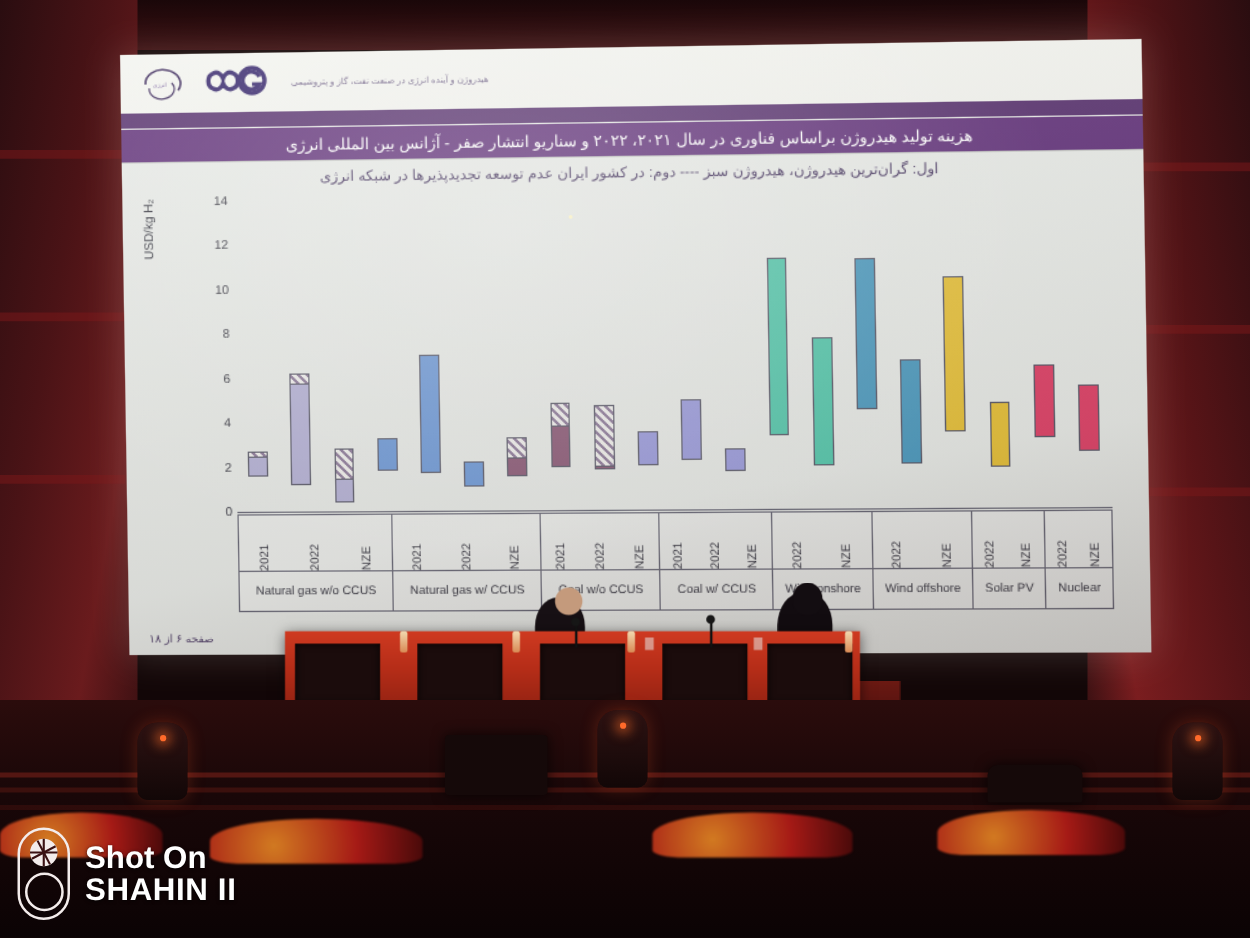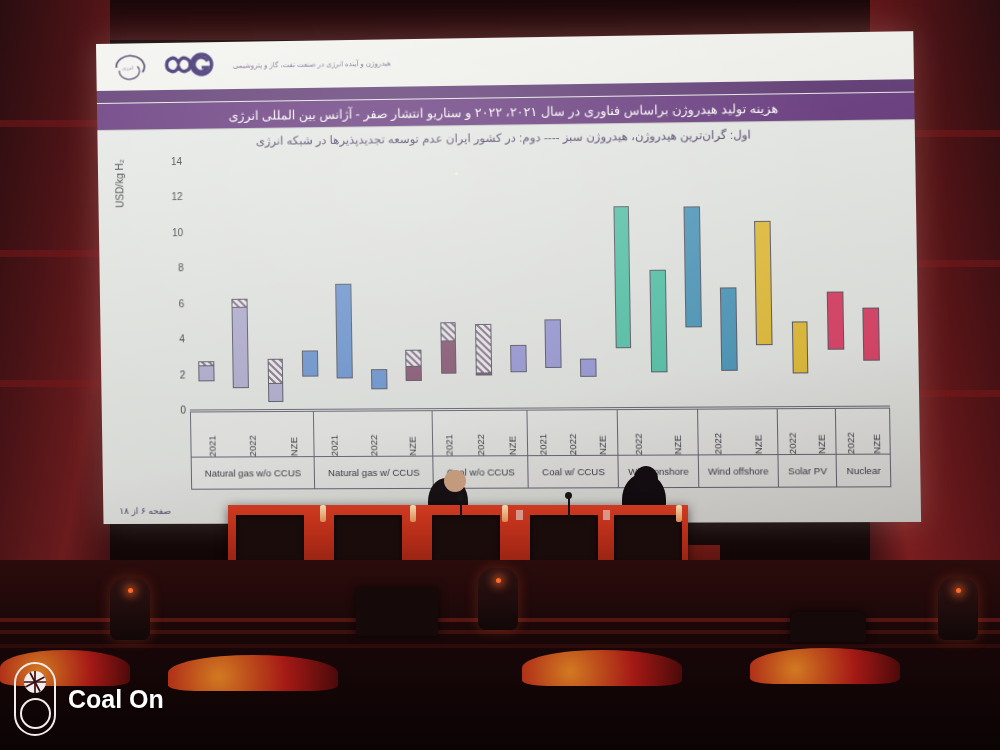--- a/index.html
+++ b/index.html
@@ -327,17 +327,18 @@
         <g stroke="#3a1113" stroke-width="1.7" fill="none">
           <path d="M13 2 L13 13 L22.5 8"></path>
           <path d="M24 13 L13 13 L18 22.5"></path>
           <path d="M13 24 L13 13 L3.5 18"></path>
           <path d="M2 13 L13 13 L8 3.5"></path>
         </g>
       </svg>
       <div class="wm-lens"></div>
     </div>
     <div class="wm-text">
-      <div class="wm-1">Coal On</div>
+      <div class="wm-1">Shot On</div>
+      <div class="wm-2">SHAHIN II</div>
     </div>
   </div>
 
 </div>
 
 </body></html>

